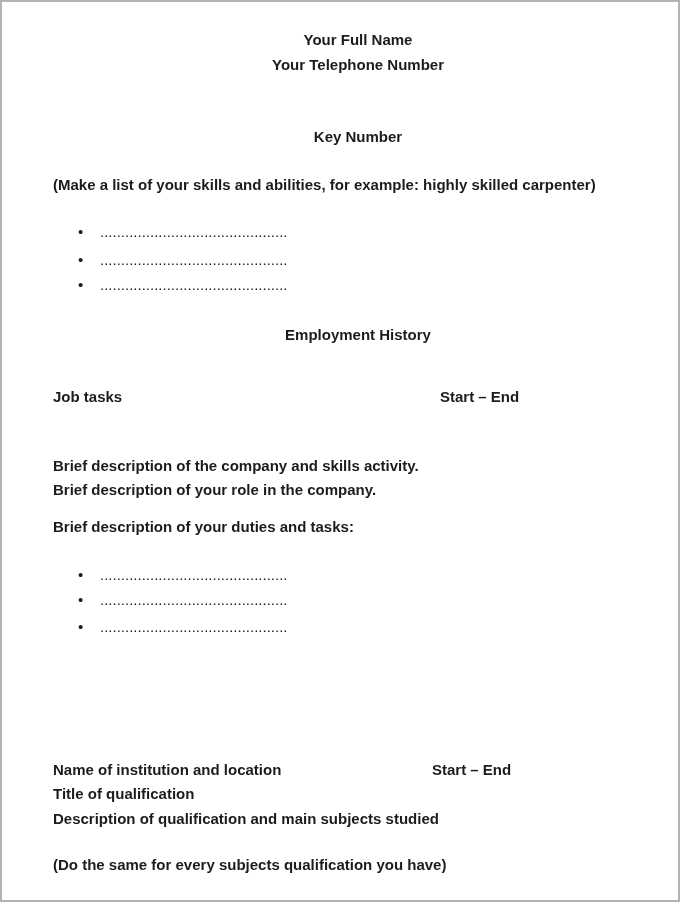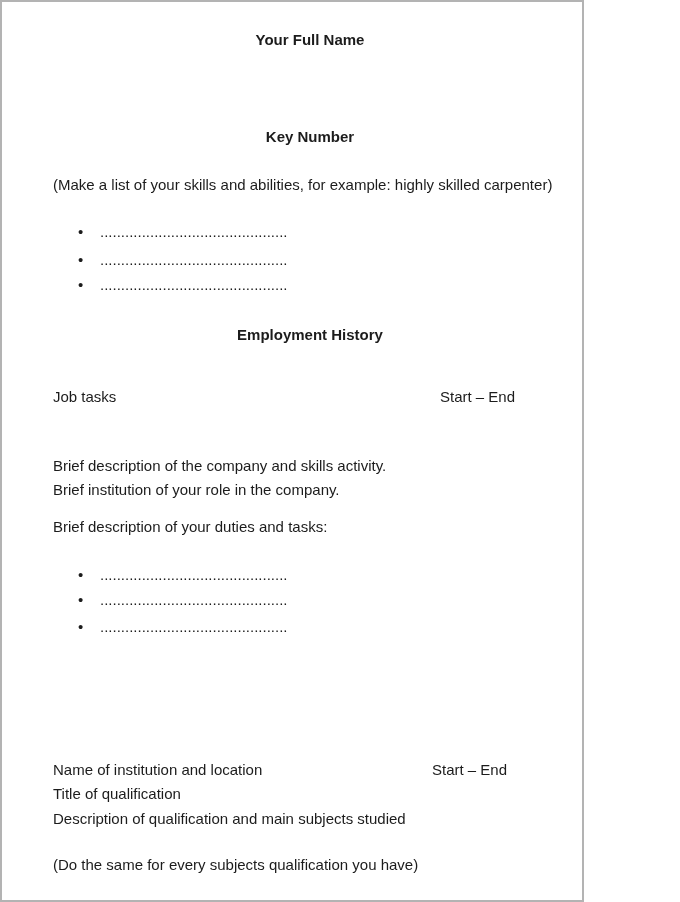--- a/index.html
+++ b/index.html
@@ -2,34 +2,35 @@
 <html><head>
 <meta charset="utf-8">
 <style>
   html, body {
     margin: 0;
     padding: 0;
     background: #ffffff;
   }
   .page {
     position: relative;
-    width: 584px;
+    width: 680px;
     height: 902px;
     box-sizing: border-box;
     background: #ffffff;
     border: 2px solid #b3b3b3;
     font-family: "Liberation Sans", sans-serif;
     font-size: 15px;
     line-height: 18px;
     color: #1c1c1c;
     overflow: hidden;
   }
   .line {
     position: absolute;
     white-space: nowrap;
+    font-weight: bold;
   }
   .heading {
     left: 51px;
     right: 15px;
     text-align: center;
     font-weight: bold;
     white-space: nowrap;
   }
   .body-left { left: 51px; }
   .col-right-emp { left: 438px; }
@@ -47,41 +48,42 @@
   .dots {
     letter-spacing: 0px;
   }
 </style>
 </head>
 <body>
 
 <div class="page">
 
   <div class="line heading" style="top:29px">Your Full Name</div>
+  <div class="line heading" style="top:54px">Your Telephone Number</div>
 
   <div class="line heading" style="top:126px">Key Number</div>
   <div class="line body-left" style="top:174px">(Make a list of your skills and abilities, for example: highly skilled carpenter)</div>
 
   <div class="bullet-row" style="top:221px">
     <span class="bullet">•</span><span class="dots">.............................................</span>
   </div>
   <div class="bullet-row" style="top:249px">
     <span class="bullet">•</span><span class="dots">.............................................</span>
   </div>
   <div class="bullet-row" style="top:274px">
     <span class="bullet">•</span><span class="dots">.............................................</span>
   </div>
 
   <div class="line heading" style="top:324px">Employment History</div>
 
   <div class="line body-left" style="top:386px">Job tasks</div>
   <div class="line col-right-emp" style="top:386px">Start – End</div>
 
   <div class="line body-left" style="top:455px">Brief description of the company and skills activity.</div>
-  <div class="line body-left" style="top:479px">Brief institution of your role in the company.</div>
+  <div class="line body-left" style="top:479px">Brief description of your role in the company.</div>
   <div class="line body-left" style="top:516px">Brief description of your duties and tasks:</div>
 
   <div class="bullet-row" style="top:564px">
     <span class="bullet">•</span><span class="dots">.............................................</span>
   </div>
   <div class="bullet-row" style="top:589px">
     <span class="bullet">•</span><span class="dots">.............................................</span>
   </div>
   <div class="bullet-row" style="top:616px">
     <span class="bullet">•</span><span class="dots">.............................................</span>

